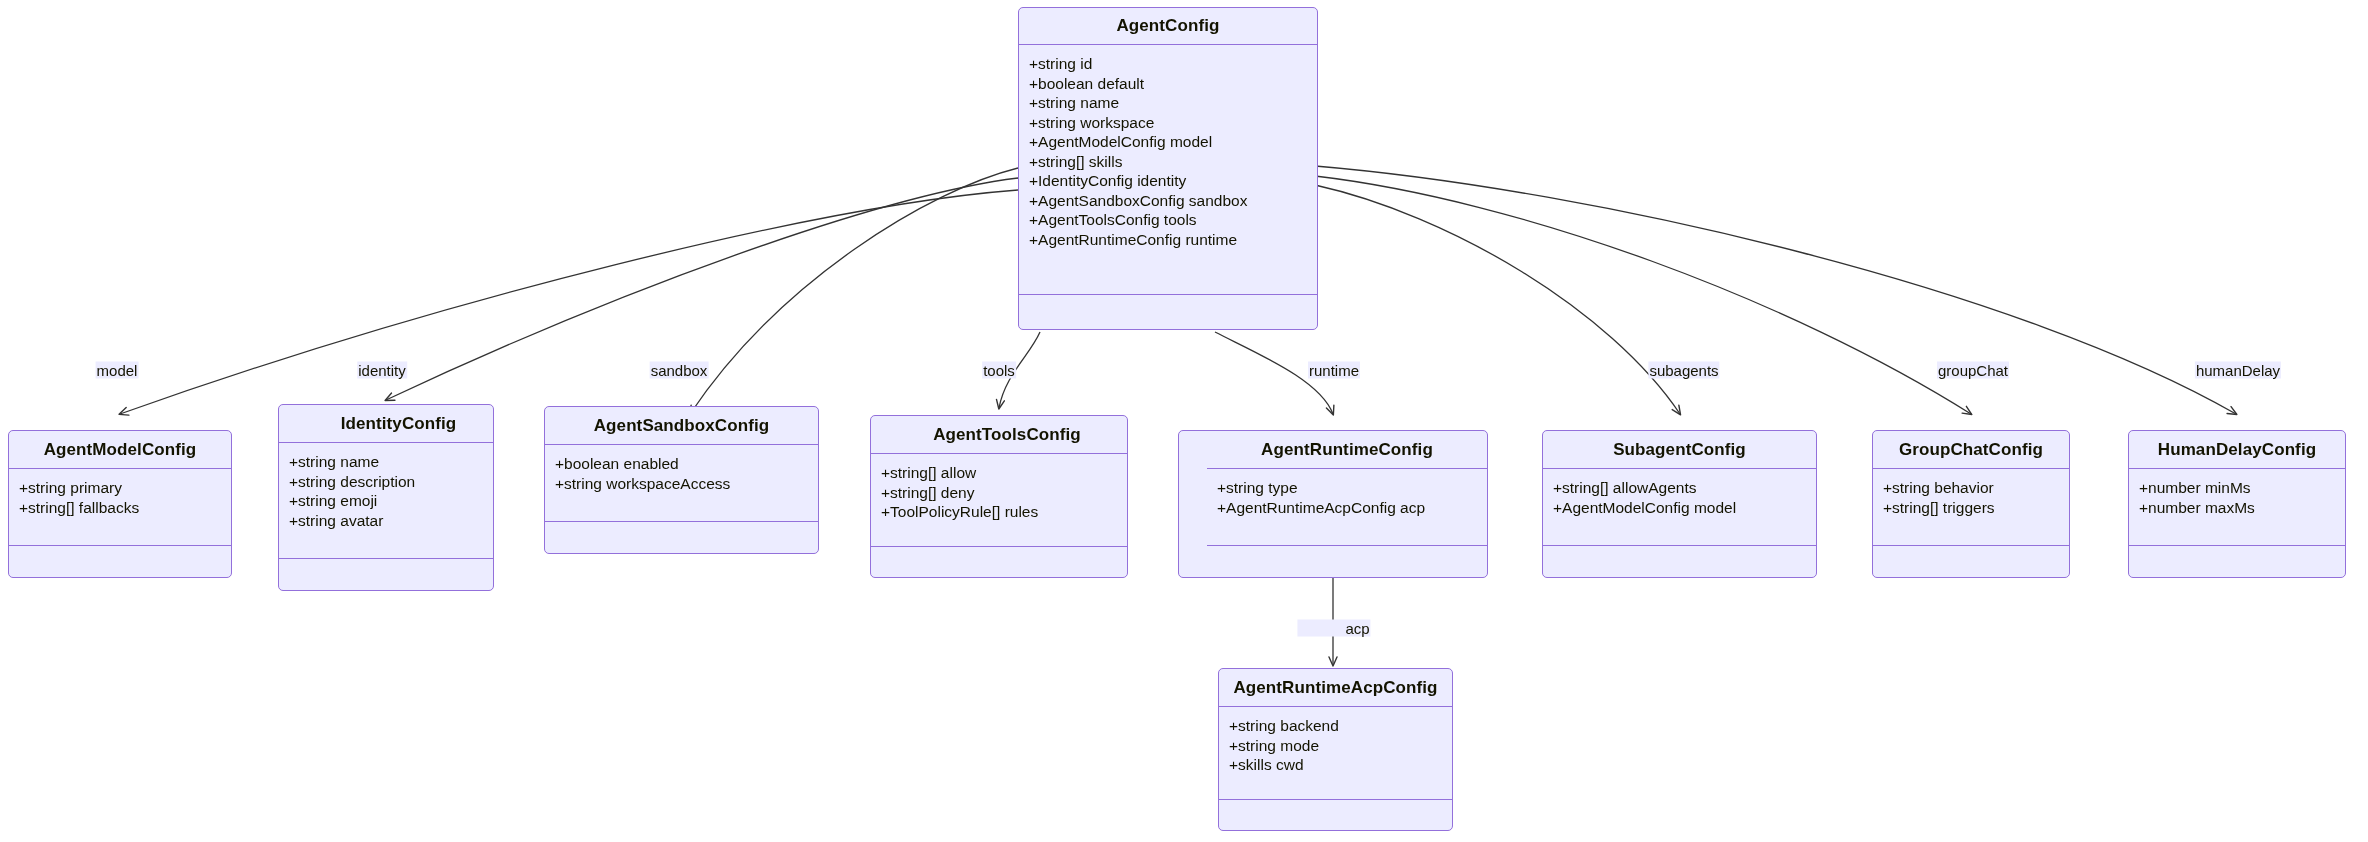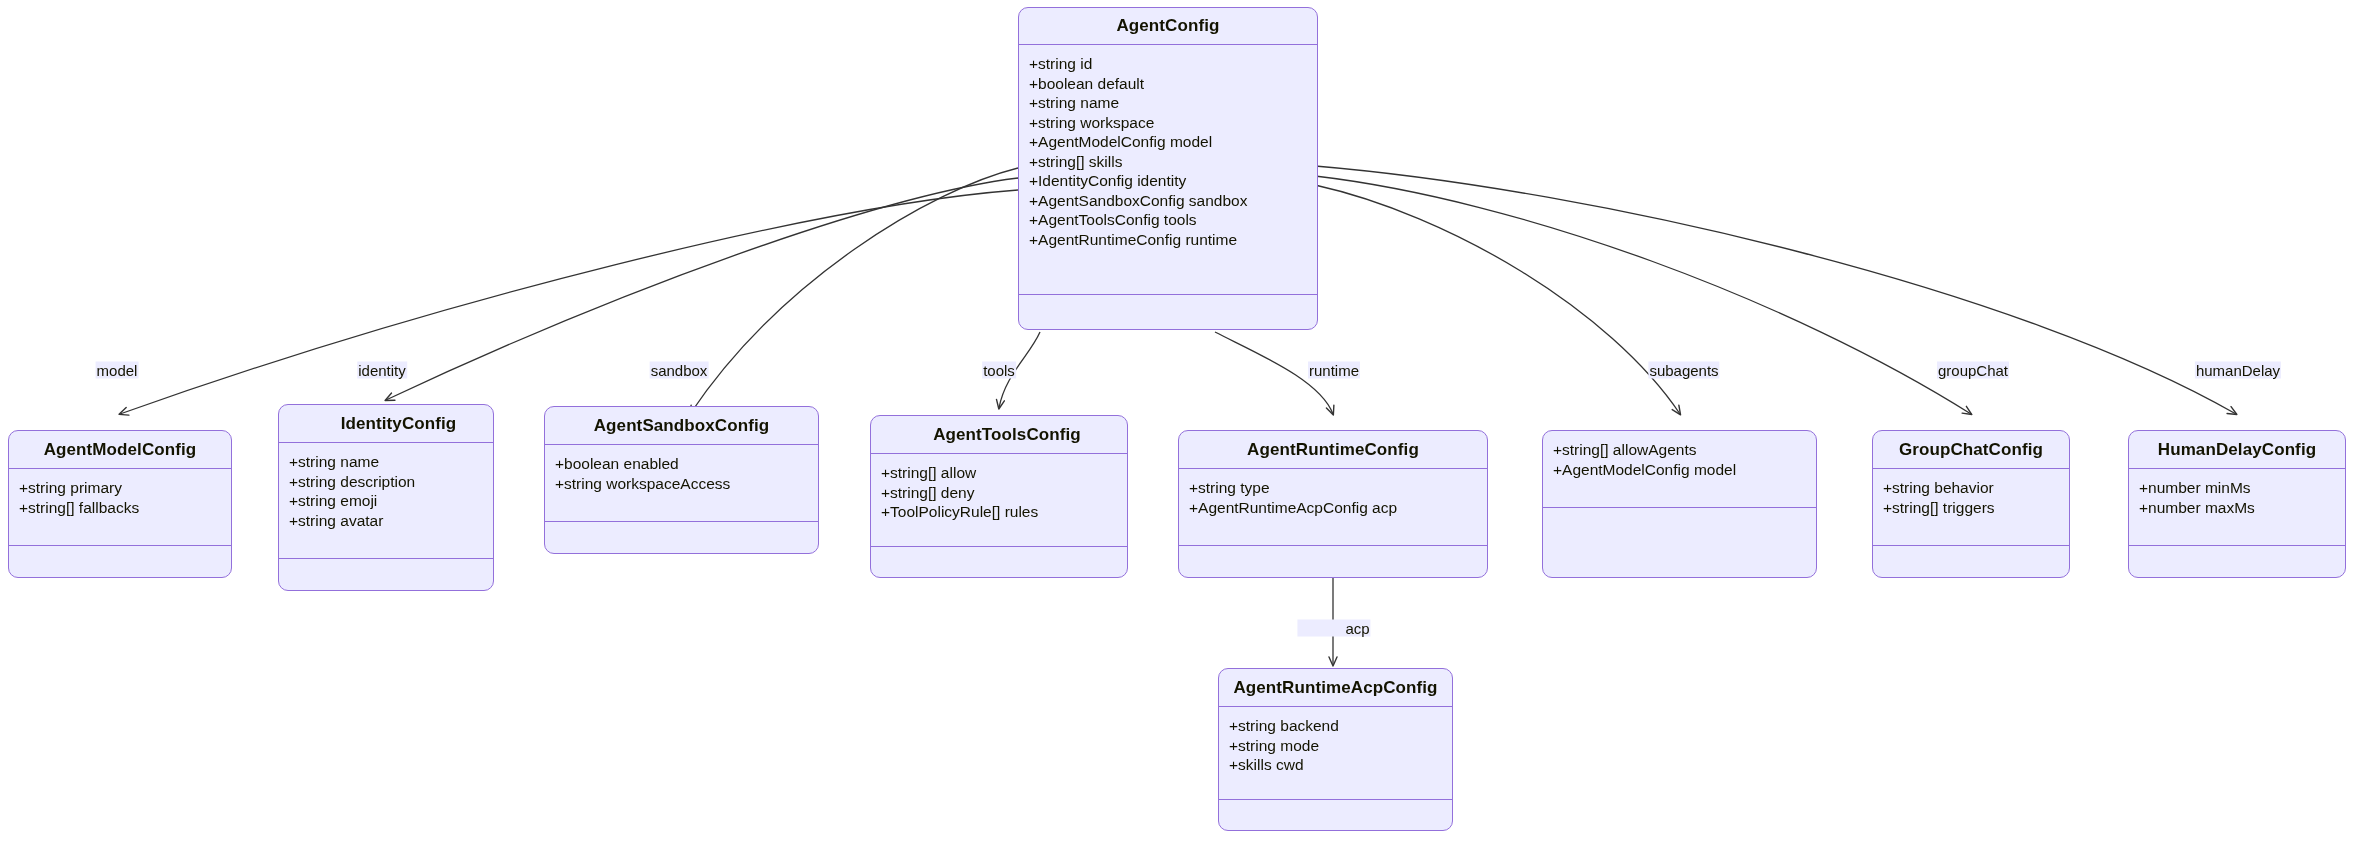--- a/index.html
+++ b/index.html
@@ -12,21 +12,21 @@
     position:relative;
   }
   #canvas{position:absolute;left:0;top:0;width:2368px;height:842px;}
   #edges{position:absolute;left:0;top:0;width:2368px;height:842px;pointer-events:none;}
 
   .uml-class{
     position:absolute;
     box-sizing:border-box;
     border:1.6px solid #9370DB;
     background:#ECECFF;
-    border-radius:10px;
+    border-radius:5px;
   }
   .uml-title{
     box-sizing:border-box;
     width:100%;
     text-align:center;
     font-weight:bold;
     font-size:17px;
     color:#131300;
     border-bottom:1.6px solid #9370DB;
     display:flex;align-items:center;justify-content:center;
@@ -142,30 +142,31 @@
   <div class="uml-class" style="left:870px;top:415px;width:258px;height:163px;">
     <div class="uml-title" style="height:38px;padding-left:16px;">AgentToolsConfig</div>
     <div class="uml-attrs" style="height:93px;">
       <div class="uml-attr">+string[] allow</div>
       <div class="uml-attr">+string[] deny</div>
       <div class="uml-attr">+ToolPolicyRule[] rules</div>
     </div>
     <div class="uml-methods" style="height:31px;"></div>
   </div>
 
-  <div class="uml-class" style="left:1178px;top:430px;width:310px;height:148px;">
+  <div class="uml-class" style="left:1178px;top:430px;width:310px;height:148px;padding-left:28px;">
     <div class="uml-title" style="height:38px;">AgentRuntimeConfig</div>
     <div class="uml-attrs" style="height:77px;">
       <div class="uml-attr">+string type</div>
       <div class="uml-attr">+AgentRuntimeAcpConfig acp</div>
     </div>
     <div class="uml-methods" style="height:31px;"></div>
   </div>
 
   <div class="uml-class" style="left:1542px;top:430px;width:275px;height:148px;">
+    <div class="uml-title" style="height:38px;">SubagentConfig</div>
     <div class="uml-attrs" style="height:77px;">
       <div class="uml-attr">+string[] allowAgents</div>
       <div class="uml-attr">+AgentModelConfig model</div>
     </div>
     <div class="uml-methods" style="height:31px;"></div>
   </div>
 
   <div class="uml-class" style="left:1872px;top:430px;width:198px;height:148px;">
     <div class="uml-title" style="height:38px;">GroupChatConfig</div>
     <div class="uml-attrs" style="height:77px;">

